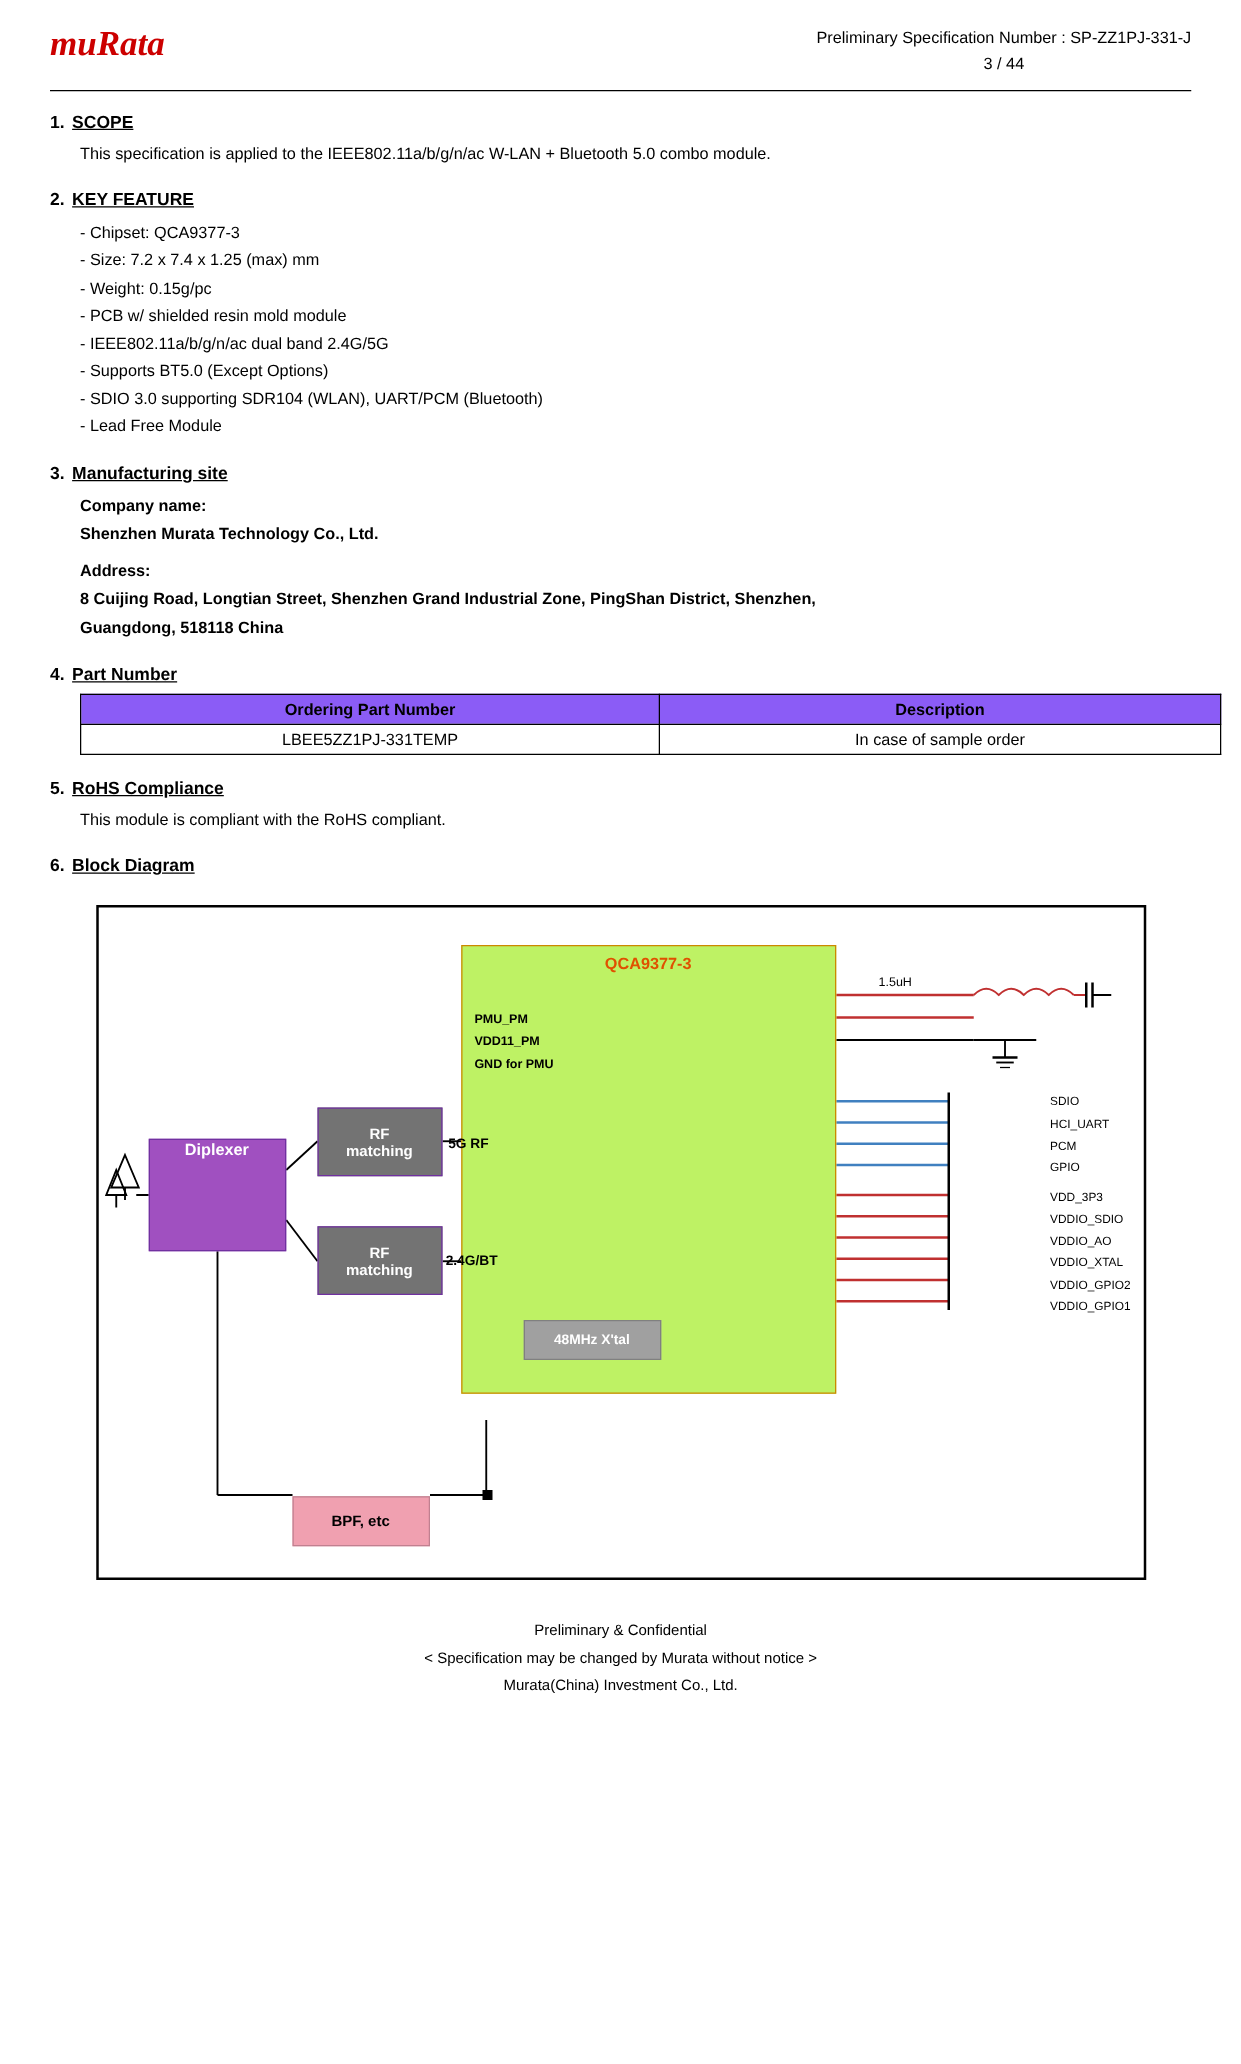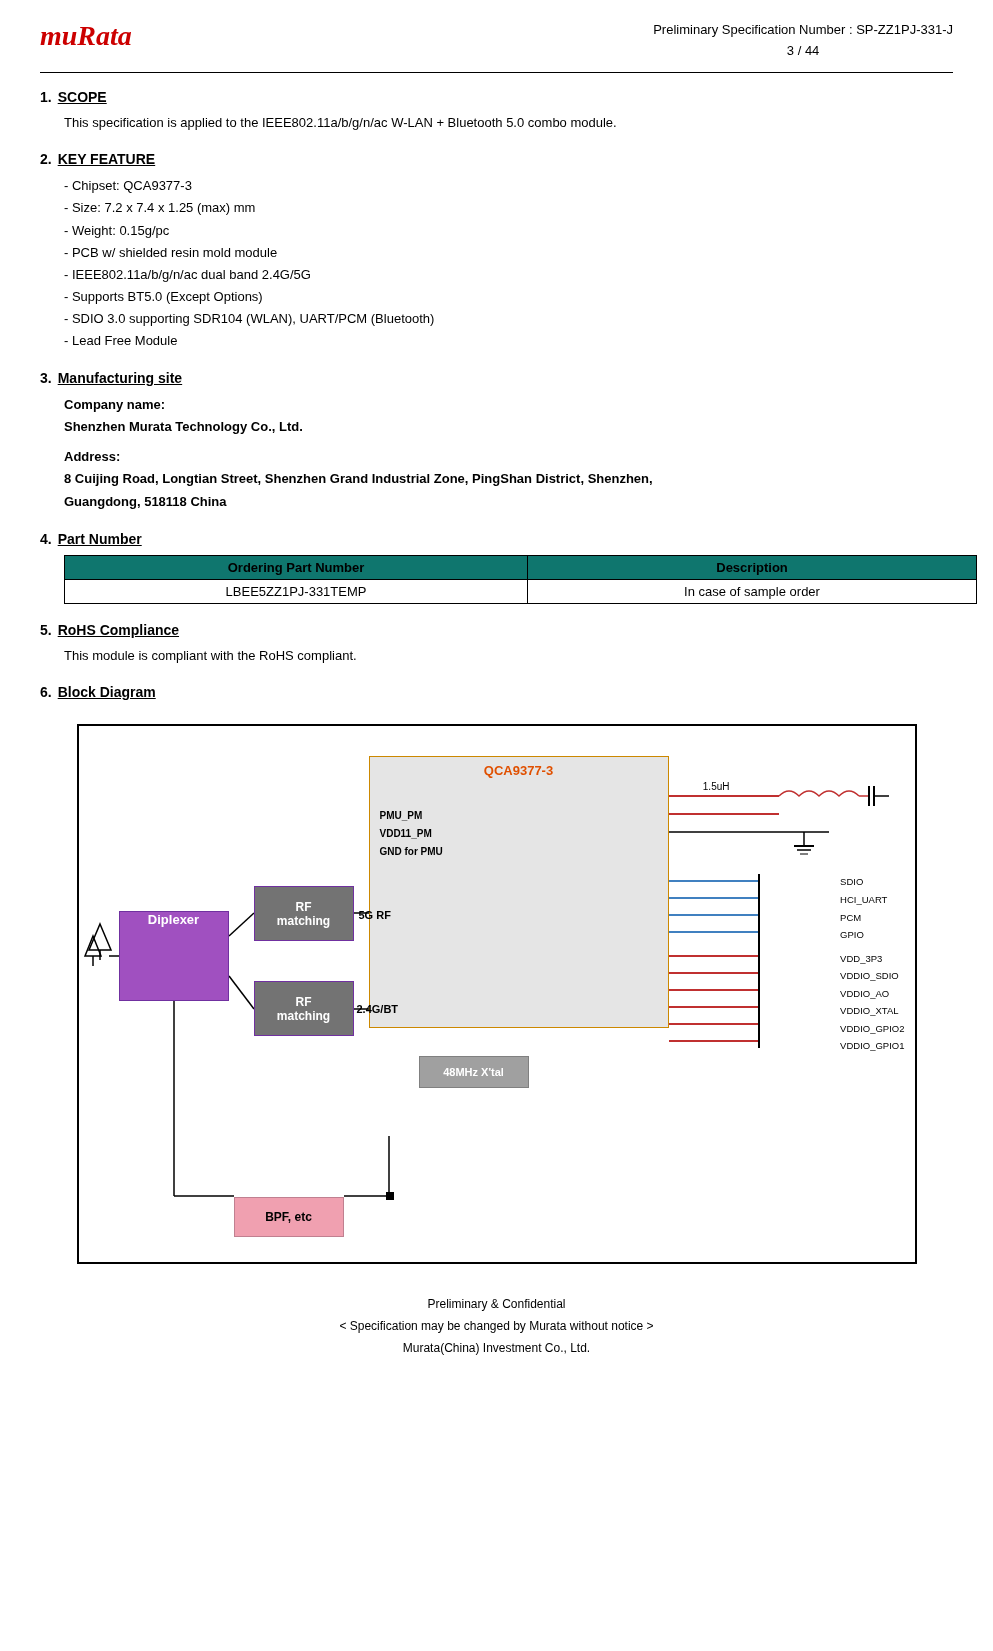--- a/index.html
+++ b/index.html
@@ -78,43 +78,43 @@
       margin-top: 4px;
     }
     .part-table th, .part-table td {
       border: 1px solid #000;
       padding: 4px 12px;
       text-align: center;
       font-size: 13px;
     }
     .part-table th {
       font-weight: bold;
-      background: #0f766e;
+      background: #8b5cf6;
     }
     
     .block-diagram-container {
       margin: 20px auto;
       display: flex;
       justify-content: center;
     }
     .block-diagram {
       border: 2px solid #000;
       width: 840px;
       height: 540px;
       position: relative;
       background: #fff;
     }
     
     .qca-box {
       position: absolute;
       left: 290px;
       top: 30px;
       width: 300px;
-      height: 272px;
-      background: #e5e5e5;
+      height: 359px;
+      background: #bef264;
       border: 1.5px solid #cc8800;
     }
     .qca-label {
       text-align: center;
       font-size: 13px;
       font-weight: bold;
       color: #e05000;
       padding-top: 6px;
     }
     .qca-signals {

